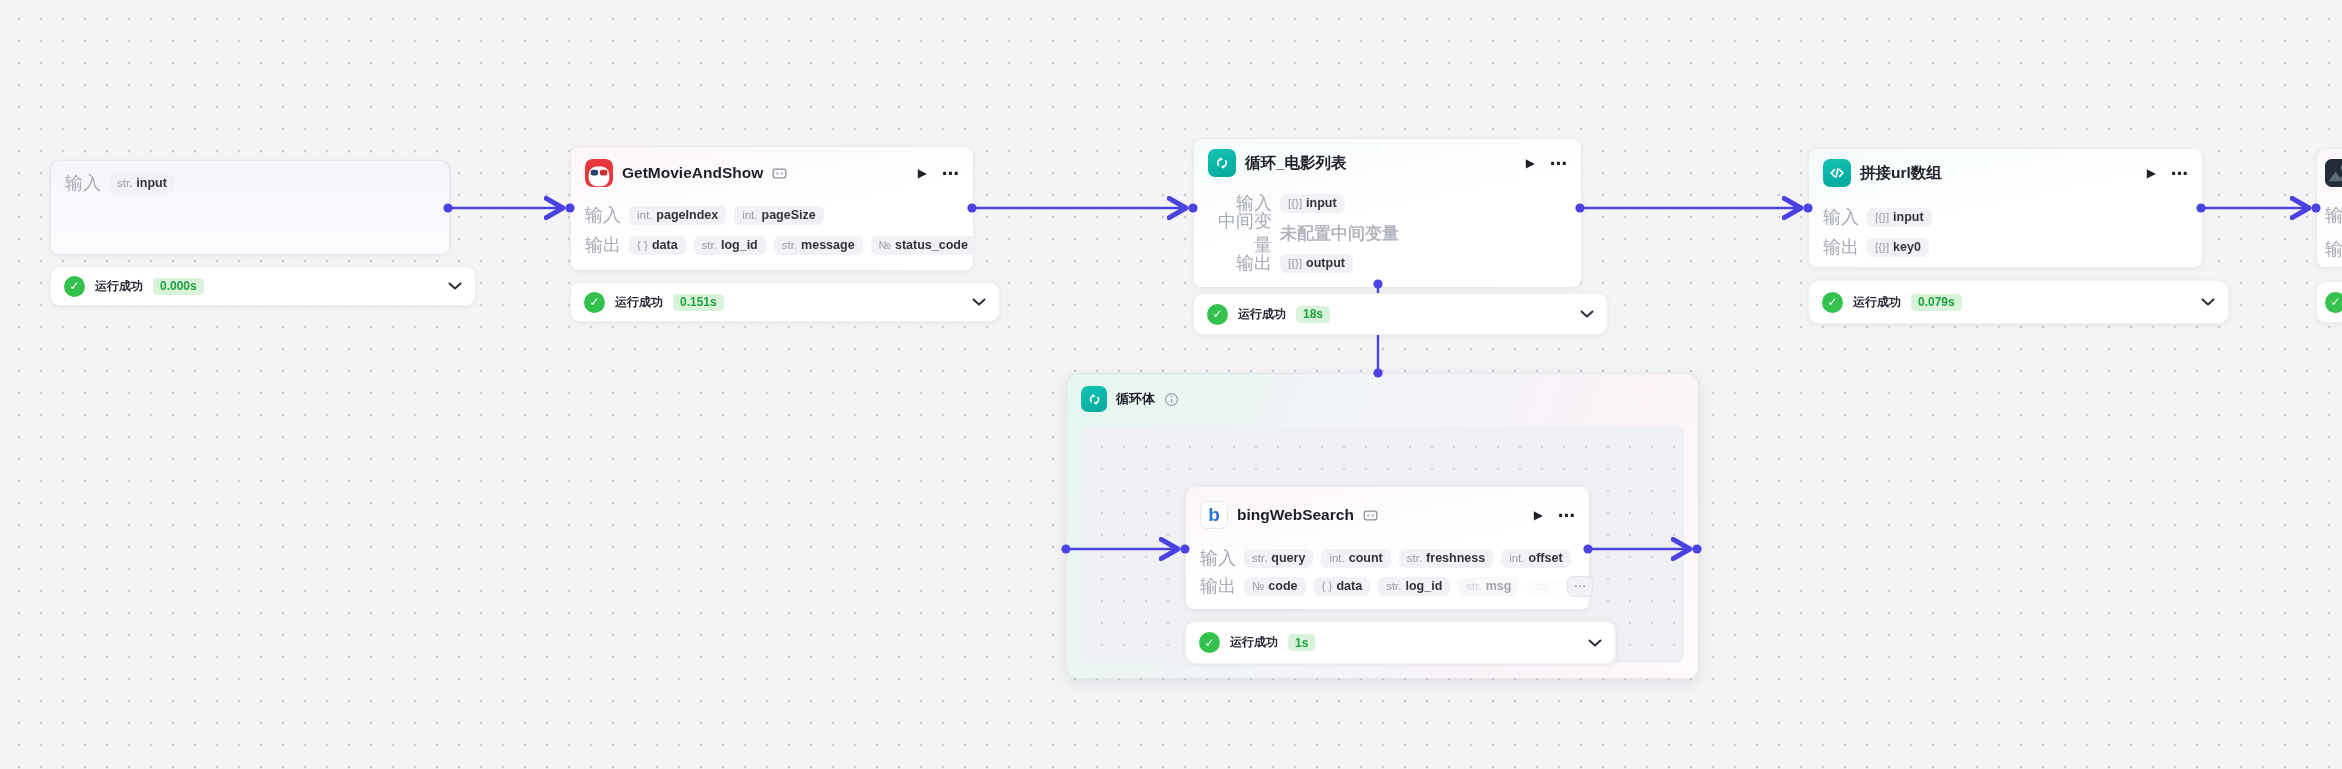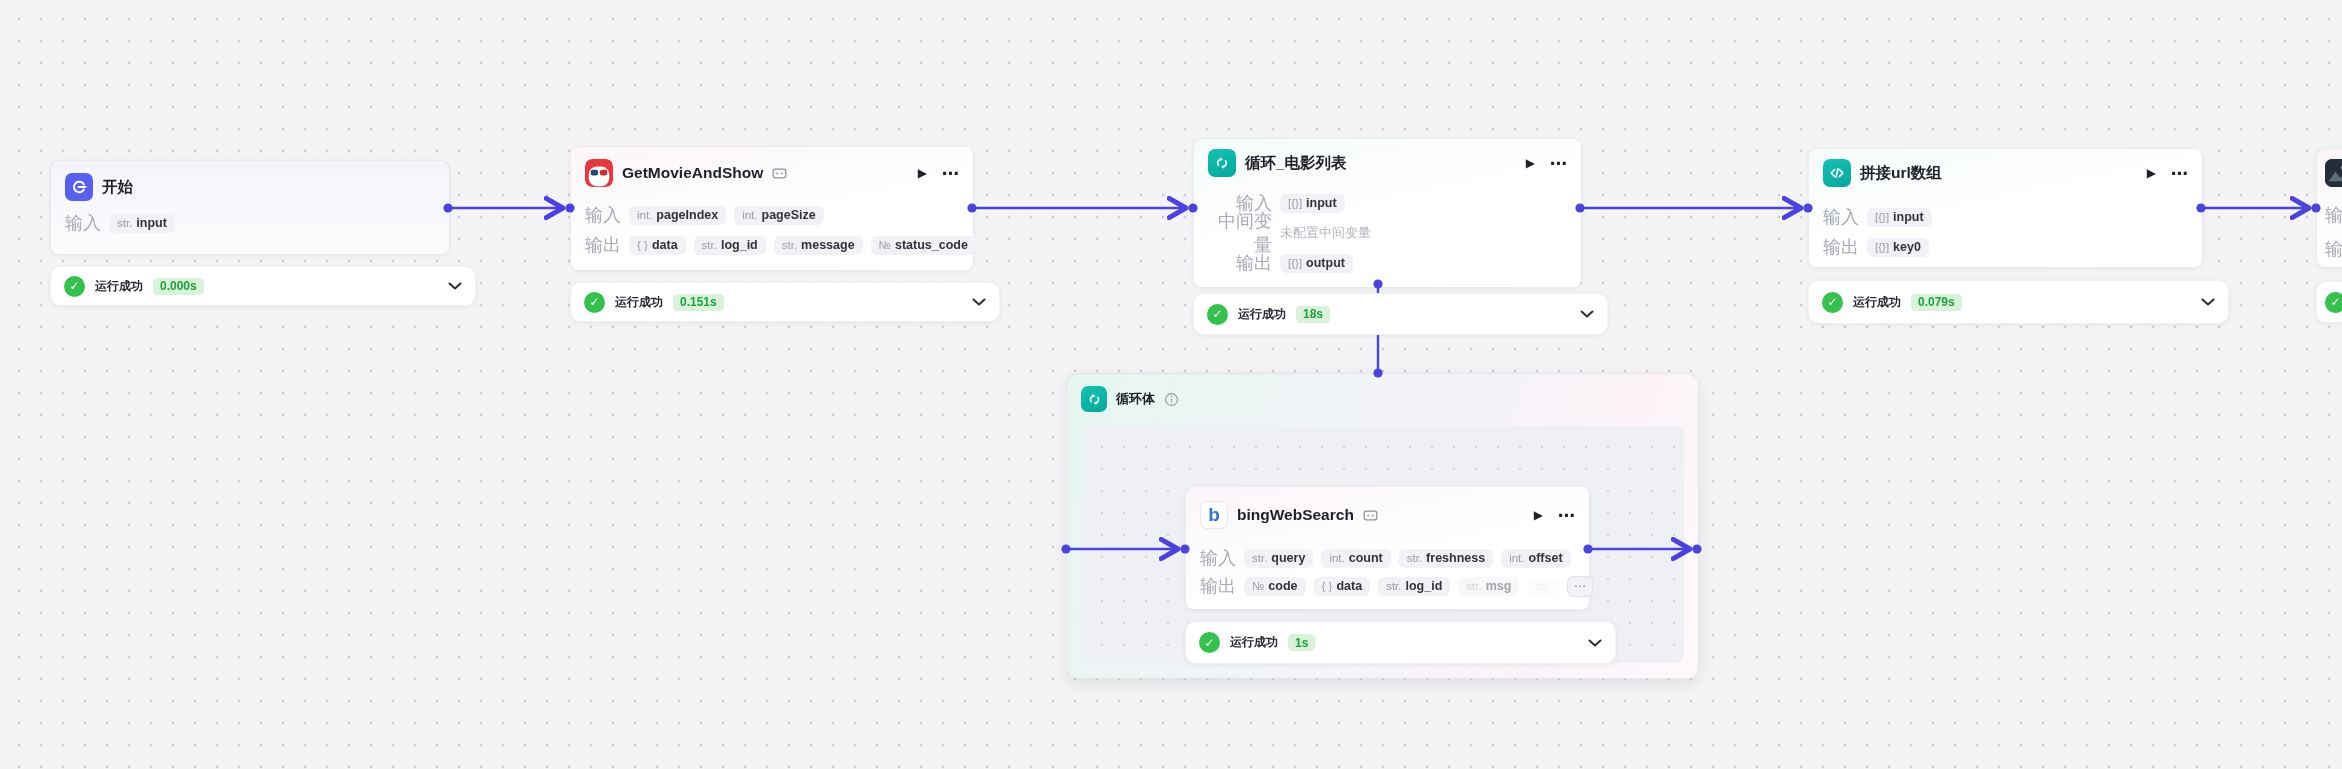--- a/index.html
+++ b/index.html
@@ -21,21 +21,21 @@
   .ic-indigo{background:#5860f2;}
   .ic-teal{background:linear-gradient(160deg,#13c2b2,#04a89d);}
   .ic-white{background:#fff;border:1px solid #e5e6ee;box-sizing:border-box;}
   .bing-b{font-size:19px;font-weight:700;color:#2e77d0;line-height:1;margin-top:-2px;}
   .ntitle{font-size:15.5px;font-weight:700;color:#1e1f28;white-space:nowrap;}
   .tspace{flex:1;}
   .play{font-size:12px;color:#212229;line-height:1;}
   .more{font-size:17px;color:#212229;font-weight:700;line-height:1;margin-left:6px;}
   .prow{display:flex;align-items:center;gap:8px;padding-left:14px;height:24px;}
   .plabel{font-size:18px;color:#a8aab5;flex:none;}
-  .ph-text{font-size:13px;color:#b3b5bf;}
+  .ph-text{font-size:17px;color:#b3b5bf;font-weight:bold;}
   .badge{display:inline-flex;align-items:center;gap:4px;background:#f1f1f6;
     border-radius:6px;padding:2.5px 8px;font-size:12.5px;white-space:nowrap;}
   .btype{color:#9a9ca8;font-size:11.5px;}
   .bname{color:#32333f;font-weight:700;}
   .fade45{opacity:.45;} .fade12{opacity:.14;}
   .morebadge{display:inline-flex;align-items:center;background:#f1f1f6;
     border:1px solid #e2e2ea;border-radius:6px;padding:0 6px;font-size:12px;
     color:#7e808c;height:19px;}
   .lblcol{width:64px;text-align:right;}
 
@@ -122,29 +122,20 @@
           <circle cx="8" cy="8" r="6.3"></circle>
           <line x1="8" y1="7.4" x2="8" y2="11.4"></line>
           <circle cx="8" cy="4.7" r="0.9" fill="#9b9da8" stroke="none"></circle>
         </svg>
       </span>
     </div>
     <div id="loop-panel"></div>
   </div>
 
   <div class="node" id="node-start" style="background:linear-gradient(180deg,#f4f4fb,#fcfcfe);">
-    <div class="trow">
-      <span class="nicon ic-indigo">
-        <svg viewBox="0 0 24 24" width="18" height="18">
-          <path d="M18.6,8.6 A7.1,7.1 0 1 0 18.6,15.4" fill="none" stroke="#fff" stroke-width="2.6" stroke-linecap="round"></path>
-          <line x1="11.5" y1="12" x2="20.6" y2="12" stroke="#fff" stroke-width="2.6" stroke-linecap="round"></line>
-        </svg>
-      </span>
-      <span class="ntitle">开始</span>
-    </div>
     <div class="prow m-t10">
       <span class="plabel">输入</span>
       <span class="badge">
         <span class="btype">str.</span>
         <span class="bname">input</span>
       </span>
     </div>
   </div>
   <div class="status" id="status-start">
     <span class="scheck">✓</span>

